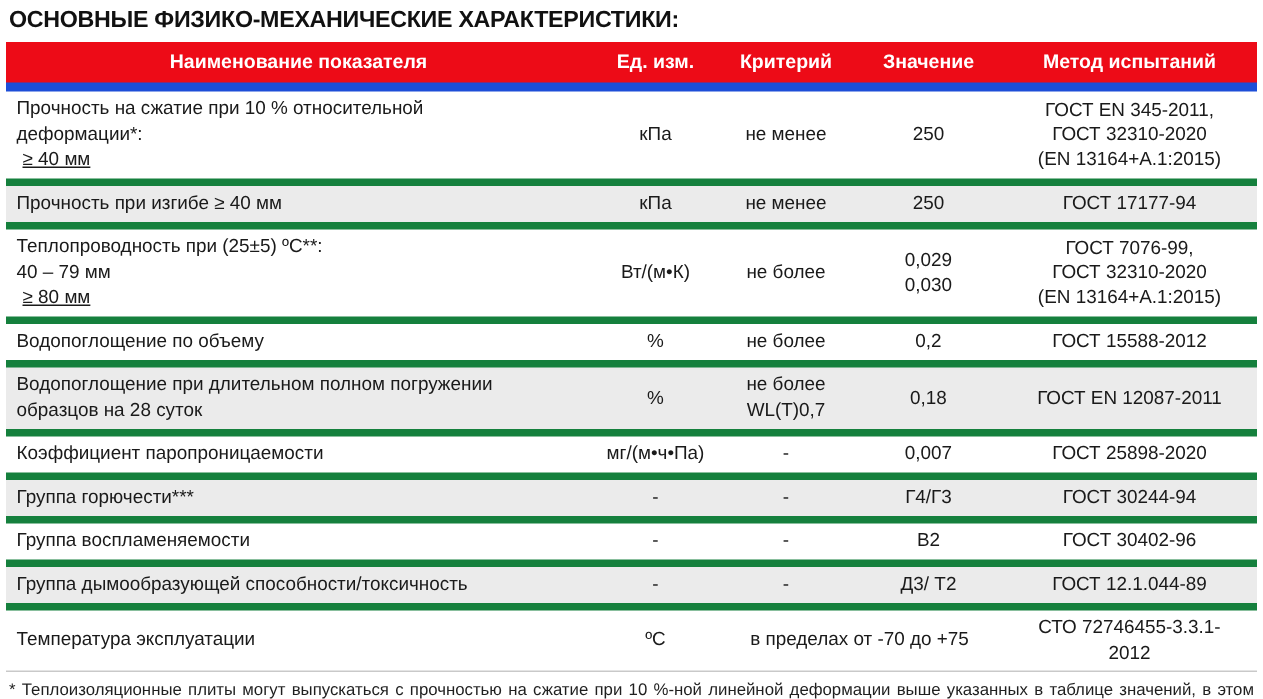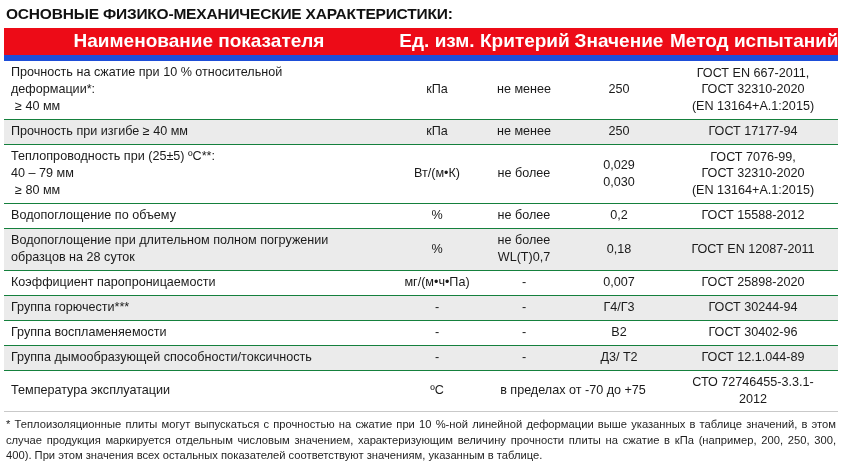--- a/index.html
+++ b/index.html
@@ -51,52 +51,52 @@
   table.spec col.c-unit  { width: 82px;  }
   table.spec col.c-crit  { width: 92px;  }
   table.spec col.c-val   { width: 98px;  }
   table.spec col.c-meth  { width: 170px; }
 
   
   thead th {
     background: #ED0B17;
     color: #ffffff;
     font-weight: bold;
-    font-size: 19px;
+    font-size: 13px;
     text-align: center;
     padding: 5px 2px 6px 2px;
     border: none;
     line-height: 16px;
     white-space: nowrap;
   }
   thead th.h-name { text-align: center; padding-left: 0; }
 
   tbody td {
-    border-top: 1px solid #15803d;
+    border-top: 5px solid #15803d;
     padding: 3px 4px 4px 4px;
     vertical-align: middle;
     line-height: 17px;
     color: #1a1a1a;
   }
   tbody tr:first-child td { border-top: 6px solid #1d4ed8; }
   tbody tr:last-child td  { border-bottom: 1px solid #c9c9c9; }
 
   tbody tr.alt td { background: #ebebeb; }
 
   td.name   { text-align: left; padding-left: 7px; }
   td.unit,
   td.crit,
   td.val,
   td.meth   { text-align: center; }
   td.val    { white-space: pre-line; }
   td.meth   { line-height: 16.5px; }
   td.crit   { white-space: pre-line; }
 
   .nm-line { display: block; }
-  .nm-line.indent { padding-left: 4px; }
+  .nm-line.indent { padding-left: 4px; text-decoration: underline; }
 
   
   .notes {
     padding: 5px 6px 0 6px;
     font-size: 11.2px;
     line-height: 15.5px;
     color: #1f1f1f;
     text-align: justify;
   }
   .notes p { margin: 0; }
@@ -131,21 +131,21 @@
           <tr>
             <td class="name">
               <span class="nm-line">Прочность на сжатие при 10 % относительной</span>
               <span class="nm-line">деформации*:</span>
               <span class="nm-line indent">≥ 40 мм</span>
             </td>
             <td class="unit">кПа</td>
             <td class="crit">не менее</td>
             <td class="val">250</td>
             <td class="meth">
-              <div>ГОСТ EN 667-2011,</div>
+              <div>ГОСТ EN 345-2011,</div>
               <div>ГОСТ 32310-2020</div>
               <div>(EN 13164+A.1:2015)</div>
             </td>
           </tr>
           <tr class="alt">
             <td class="name">
               <span class="nm-line">Прочность при изгибе ≥ 40 мм</span>
             </td>
             <td class="unit">кПа</td>
             <td class="crit">не менее</td>

